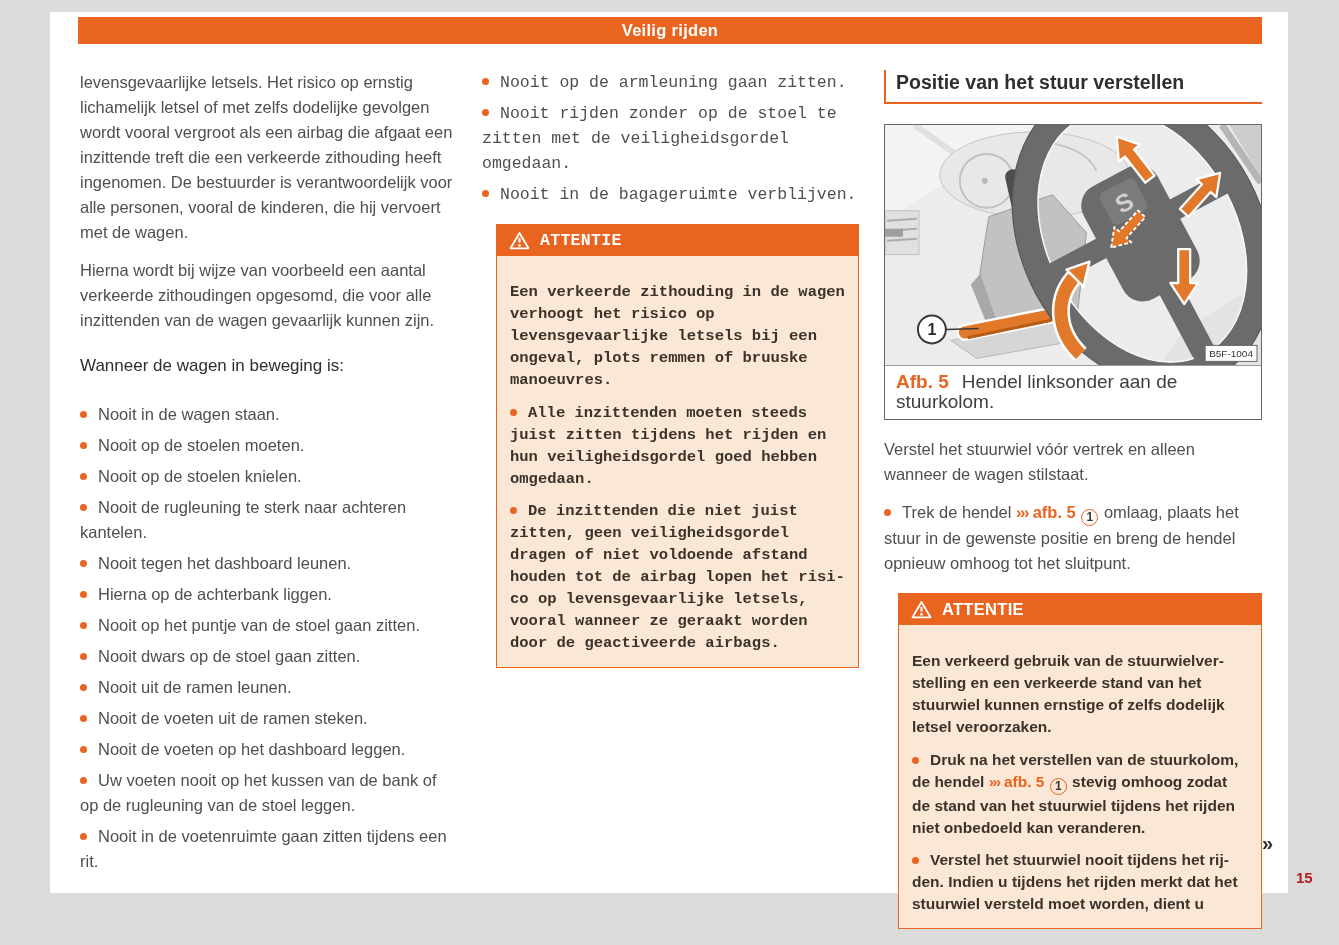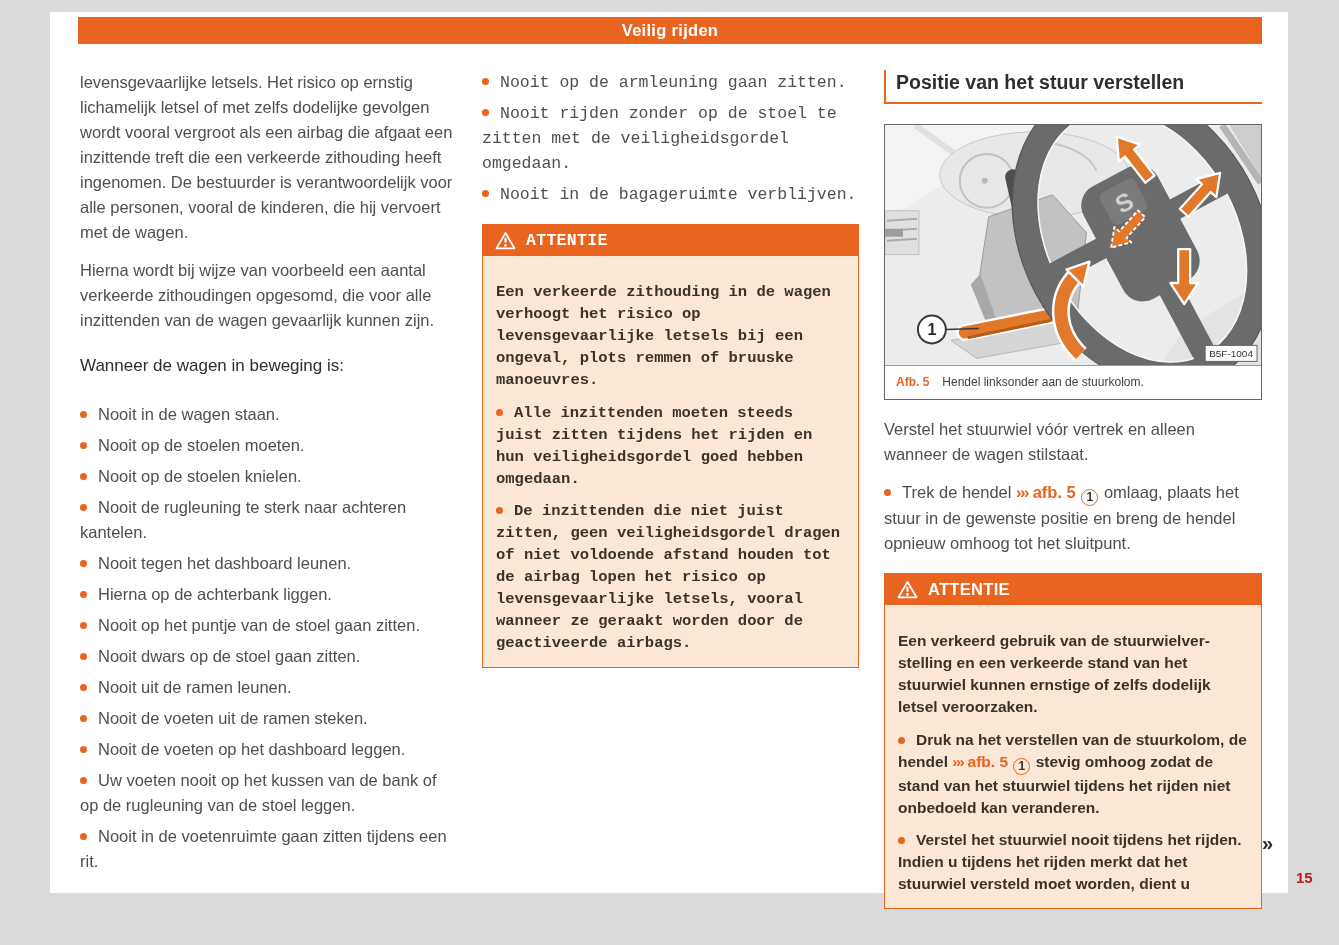--- a/index.html
+++ b/index.html
@@ -32,40 +32,40 @@
   .col2{left:432px;width:377px;font-family:Liberation Mono, monospace;}
   .col3{left:834px;width:378px;}
   p.body{margin:0 0 13px;}
   h3.subhead{font-size:17px;color:var(--heading);margin:20px 0 24px;font-weight:400;}
   .bullet{margin:0 0 6px;}
   .dot{
     display:inline-block;width:7px;height:7px;border-radius:50%;
     background:var(--accent);margin-right:11px;vertical-align:2px;
   }
   
-  .warnbox{border:1.5px solid var(--accent);background:var(--warnbg);margin-top:17px;}
+  .warnbox{border:1.5px solid var(--accent);background:var(--warnbg);margin-top:17px;margin-left:14px;}
   .warnhead{
     display:flex;align-items:center;gap:10px;background:var(--accent);
     color:#fff;font-weight:700;font-size:16.5px;height:31px;padding:0 12px;
     letter-spacing:.3px;
   }
   .warnbody{padding:25px 13px 13px;color:var(--warntext);font-weight:700;font-size:15.5px;line-height:22px;}
   .warnbody p{margin:0 0 11px;}
   .warnbody .bullet{margin:0 0 10px;}
   .warnbody .bullet:last-child{margin:0;}
   .warnbody .dot{vertical-align:1px;}
   
   h2.section{
     font-size:19.5px;color:var(--heading);font-weight:700;
     border-left:2px solid var(--accent);border-bottom:2px solid var(--accent);
     padding:0 0 7px 10px;
   }
   .figure{border:1px solid #666;margin-top:20px;background:#fff;}
   .figure svg{display:block;width:100%;height:auto;border-bottom:1px solid #999;}
-  .figcap{padding:6px 11px 7px;font-size:12px;color:#3f3f3f;line-height:20px;}
+  .figcap{padding:6px 11px 7px;font-size:19px;color:#3f3f3f;line-height:20px;}
   .cap-label{color:var(--accent);font-weight:700;margin-right:13px;}
   .col3 p.body{margin:17px 0 0;}
   .col3 .bullet.solo{margin:13px 0 0;}
   .refmark{color:var(--accent);font-weight:700;letter-spacing:-1.5px;}
   .reflink{color:var(--accent);font-weight:700;}
   .circ{
     display:inline-block;width:17px;height:17px;border:1.5px solid var(--accent);
     border-radius:50%;font-size:12px;line-height:15px;text-align:center;
     color:#3b332c;font-weight:700;vertical-align:-3px;margin:0 1px;
     background:transparent;

